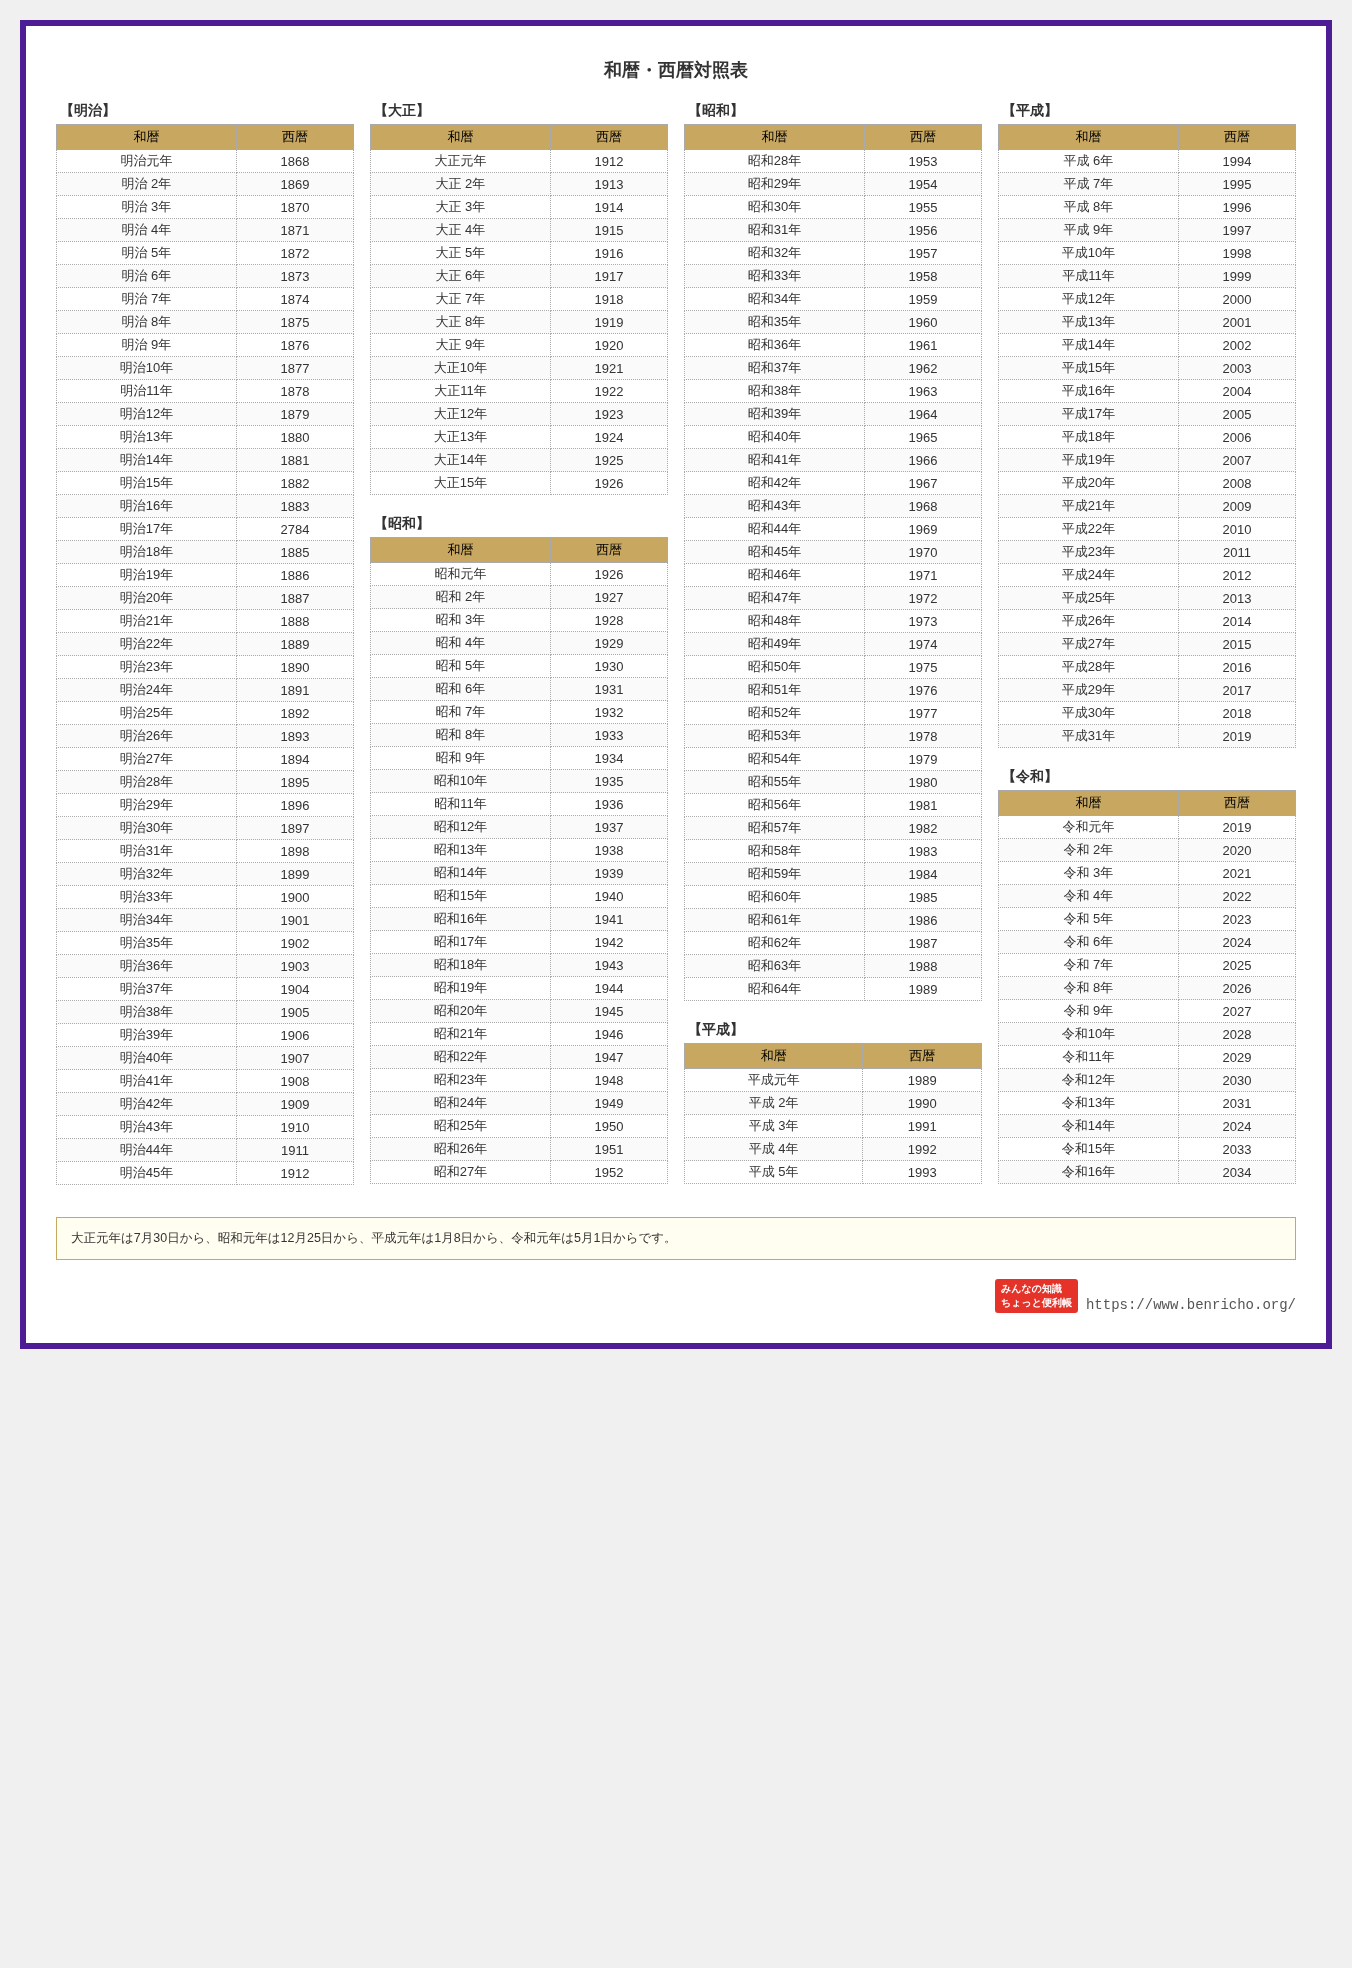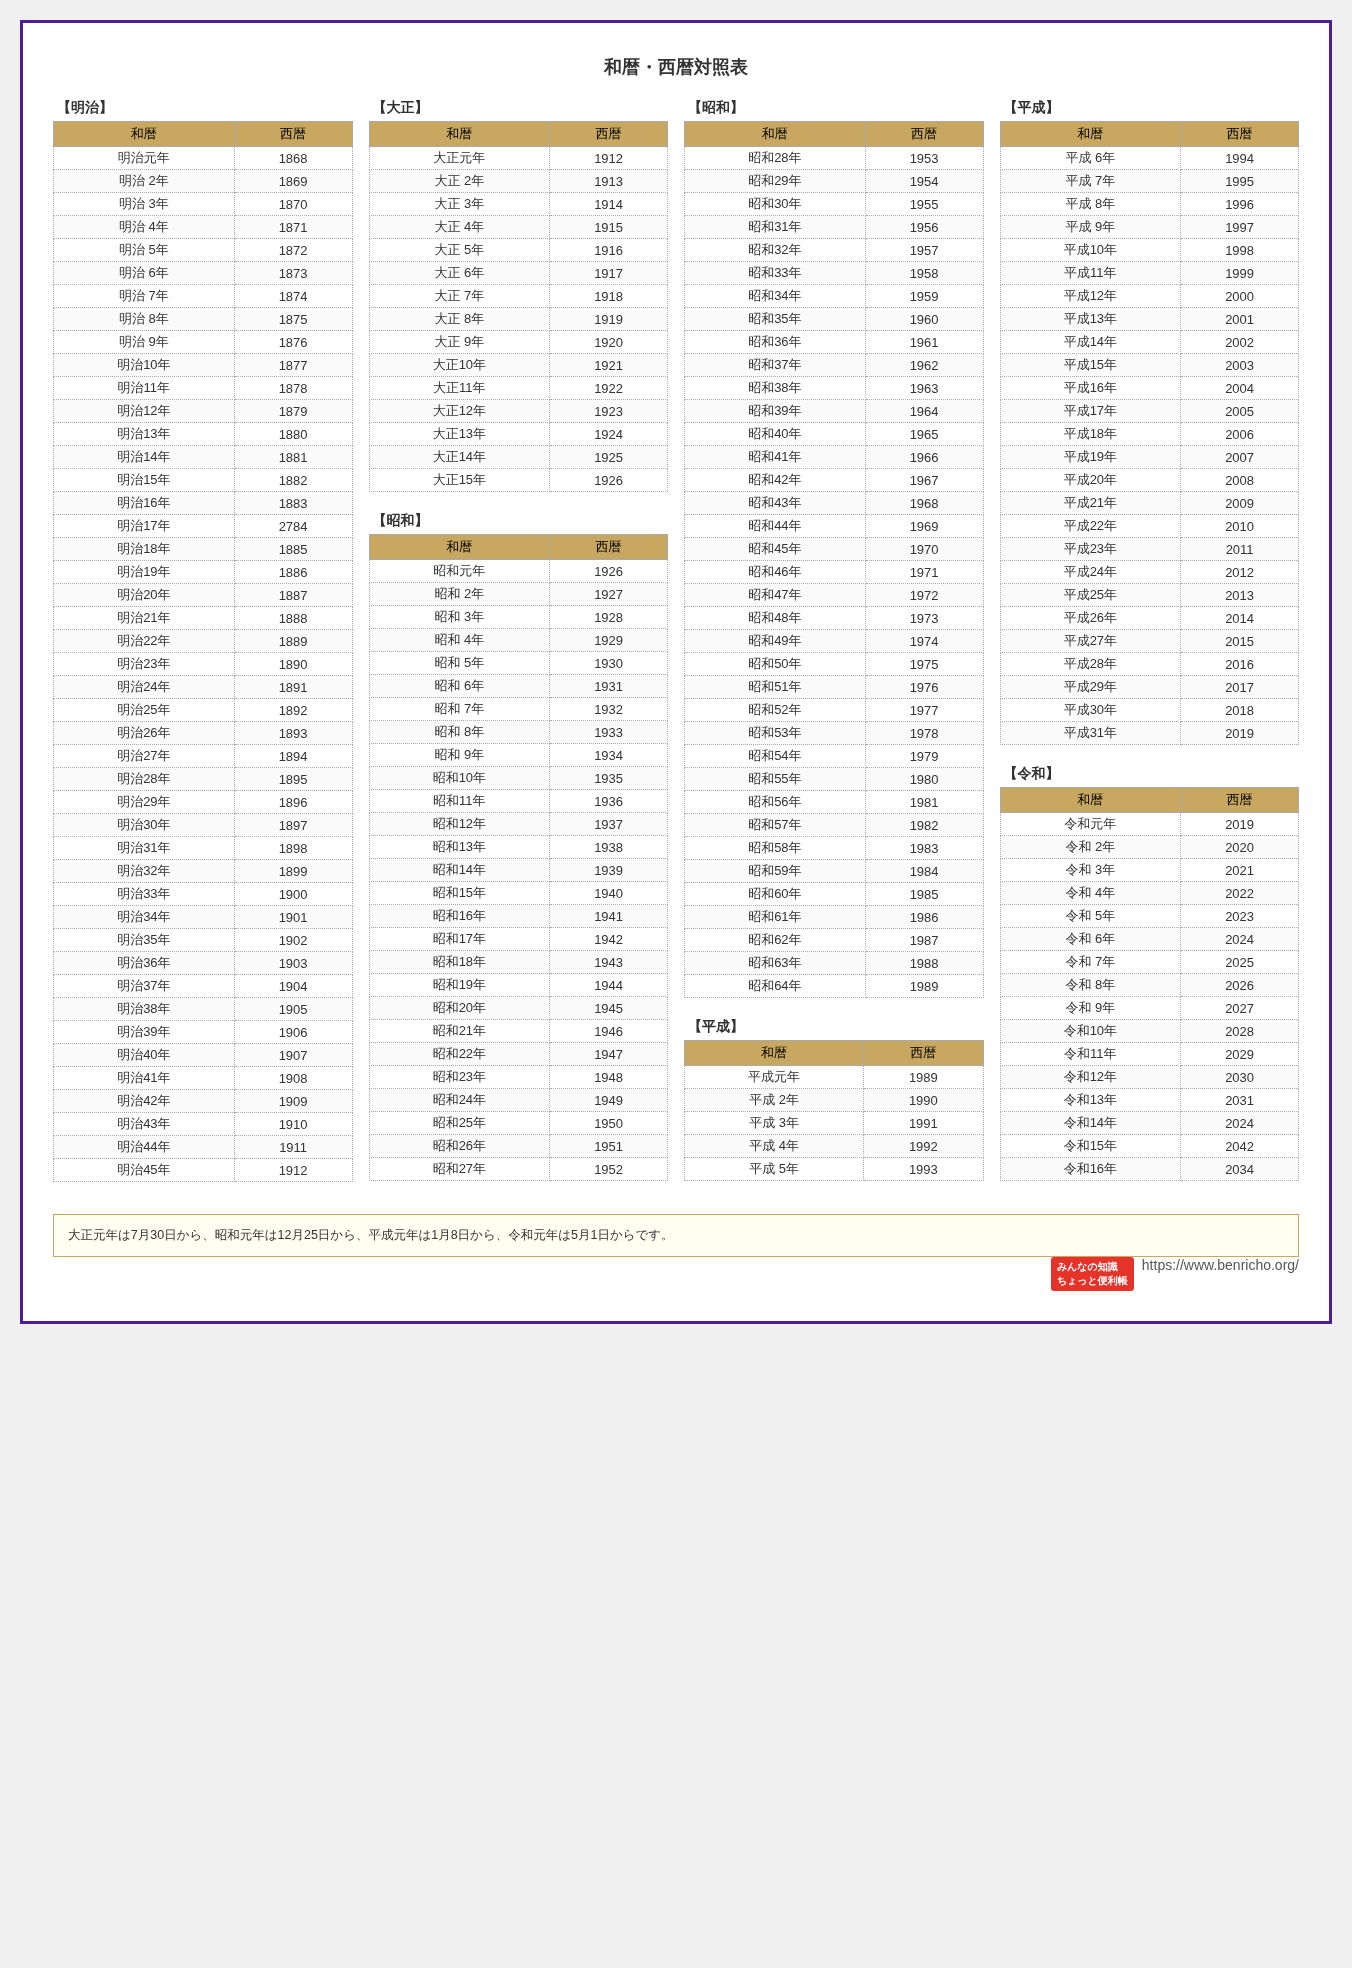--- a/index.html
+++ b/index.html
@@ -6,21 +6,21 @@
     body {
       background: #f0f0f0;
       font-family: "MS Gothic", "Meiryo", "Yu Gothic", sans-serif;
       font-size: 13px;
       display: flex;
       justify-content: center;
       padding: 20px;
     }
     .page-container {
       background: #fff;
-      border: 3px solid #4c1d95;
+      border: 6px solid #4c1d95;
       width: 1352px;
       padding: 20px 30px 30px 30px;
     }
     .page-title {
       text-align: center;
       font-size: 18px;
       font-weight: bold;
       padding: 12px 0 16px 0;
       color: #333;
     }
@@ -71,23 +71,24 @@
       border: 1px solid #c8a860;
       background: #fffef0;
       padding: 10px 14px;
       font-size: 12.5px;
       color: #333;
       line-height: 1.7;
     }
     .footer-row {
       display: flex;
       justify-content: flex-end;
-      align-items: flex-start;
-      margin-top: 0;
+      align-items: flex-end;
+      margin-top: 19px;
       gap: 8px;
+      font-family: Liberation Mono, monospace;
     }
     .footer-logo {
       background: #e63329;
       color: white;
       font-size: 10px;
       padding: 3px 6px;
       border-radius: 3px;
       font-weight: bold;
     }
     .footer-url {
@@ -863,21 +864,21 @@
             <tr>
               <td>令和13年</td>
               <td>2031</td>
             </tr>
             <tr>
               <td>令和14年</td>
               <td>2024</td>
             </tr>
             <tr>
               <td>令和15年</td>
-              <td>2042</td>
+              <td>2033</td>
             </tr>
             <tr>
               <td>令和16年</td>
               <td>2034</td>
             </tr>
           </tbody>
       </table>
     </div>
 
   </div>

